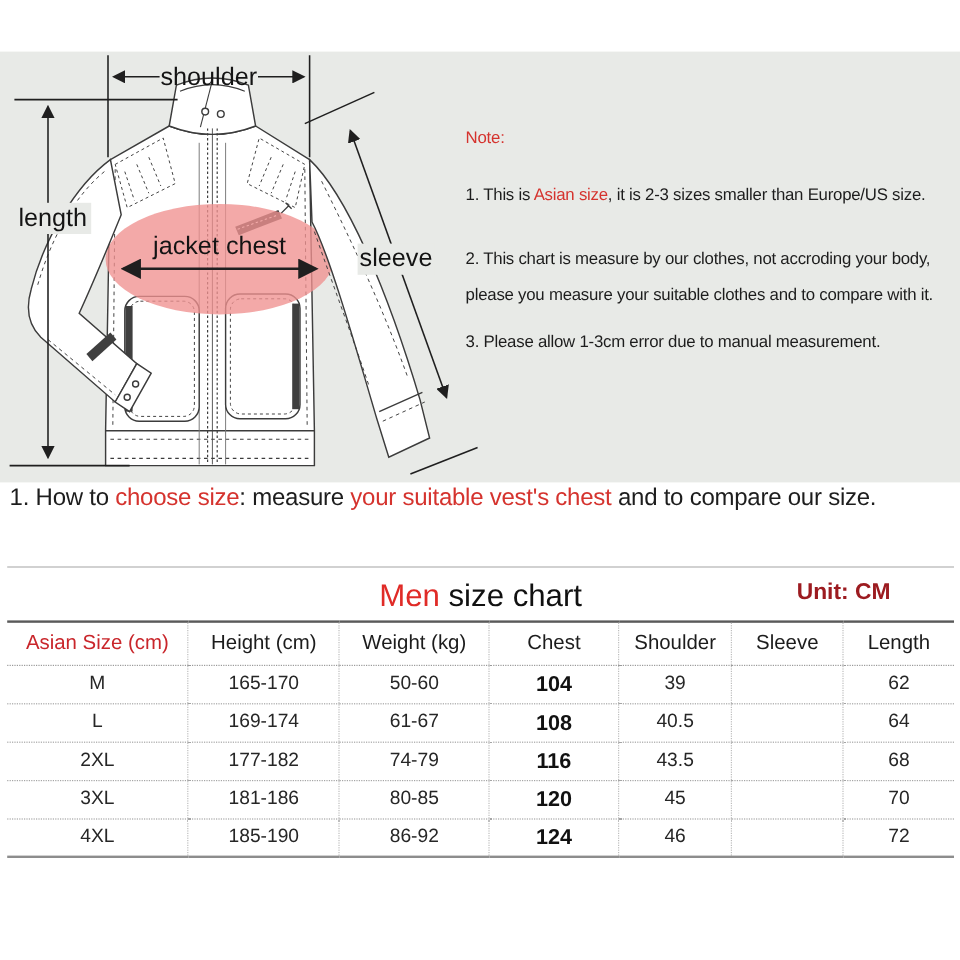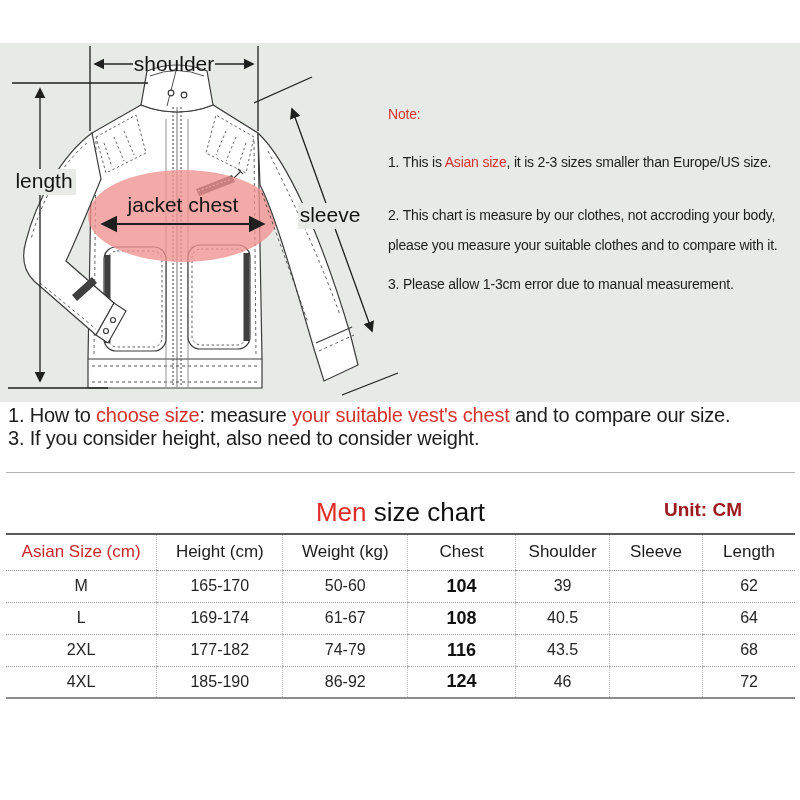--- a/index.html
+++ b/index.html
@@ -23,21 +23,21 @@
   .note-2{top:96px;line-height:30px;white-space:normal;width:410px;}
   .note-3{top:170px;}
 
   
   .tips{position:absolute;left:8px;top:404px;font-size:20px;letter-spacing:-0.2px;}
   .tip-line{height:23px;line-height:23px;white-space:nowrap;}
   .red{color:var(--red);}
 
   
   .size-chart{position:absolute;left:6px;top:472px;width:789px;border-top:1px solid #b3b3b3;}
-  .chart-title-row{position:relative;height:44px;margin-top:16px;}
+  .chart-title-row{position:relative;height:44px;}
   .chart-title{text-align:center;font-size:26px;line-height:46px;color:#111;}
   .title-red{color:#e02b27;}
   .unit{position:absolute;right:53px;top:10px;font-size:19px;font-weight:bold;color:var(--dark-red);}
   table.sizes{width:100%;border-collapse:collapse;table-layout:fixed;}
   table.sizes th{height:36px;font-size:17px;font-weight:normal;color:#1c1c1c;
     border-top:2px solid #5a5a5a;border-bottom:1px dotted #9a9a9a;text-align:center;}
   table.sizes th.red{color:#c9262b;}
   table.sizes td{height:32px;font-size:16px;color:#262626;text-align:center;
     border-bottom:1px dotted #a5a5a5;}
   table.sizes th+th,table.sizes td+td{border-left:1px dotted #bdbdbd;}
@@ -157,21 +157,20 @@
     <div class="note" style="top:61px;">
       <div class="note-heading">Note:</div>
       <div class="note-1"><span>1. This is </span><span class="red">Asian size</span><span>, it is 2-3 sizes smaller than Europe/US size.</span></div>
       <div class="note-2"><span>2. This chart is measure by our clothes, not accroding your body,</span><br><span>please you measure your suitable clothes and to compare with it.</span></div>
       <div class="note-3">3. Please allow 1-3cm error due to manual measurement.</div>
     </div>
   </div>
 
   <div class="tips">
     <div class="tip-line"><span>1. How to </span><span class="red">choose size</span><span>: measure </span><span class="red">your suitable vest's chest</span><span> and to compare our size.</span></div>
-    <div class="tip-line"><span>3. If you consider height, also need to consider weight.</span></div>
   </div>
 
   <div class="size-chart">
     <div class="chart-title-row">
       <div class="chart-title"><span class="title-red">Men</span><span> size chart</span></div>
       <div class="unit">Unit: CM</div>
     </div>
     <table class="sizes">
       <thead>
         <tr>
@@ -206,20 +205,29 @@
           <tr>
             <td>2XL</td>
             <td>177-182</td>
             <td>74-79</td>
             <td>116</td>
             <td>43.5</td>
             <td></td>
             <td>68</td>
           </tr>
           <tr>
+            <td>3XL</td>
+            <td>181-186</td>
+            <td>80-85</td>
+            <td>120</td>
+            <td>45</td>
+            <td></td>
+            <td>70</td>
+          </tr>
+          <tr>
             <td>4XL</td>
             <td>185-190</td>
             <td>86-92</td>
             <td>124</td>
             <td>46</td>
             <td></td>
             <td>72</td>
           </tr>
         </tbody>
     </table>

